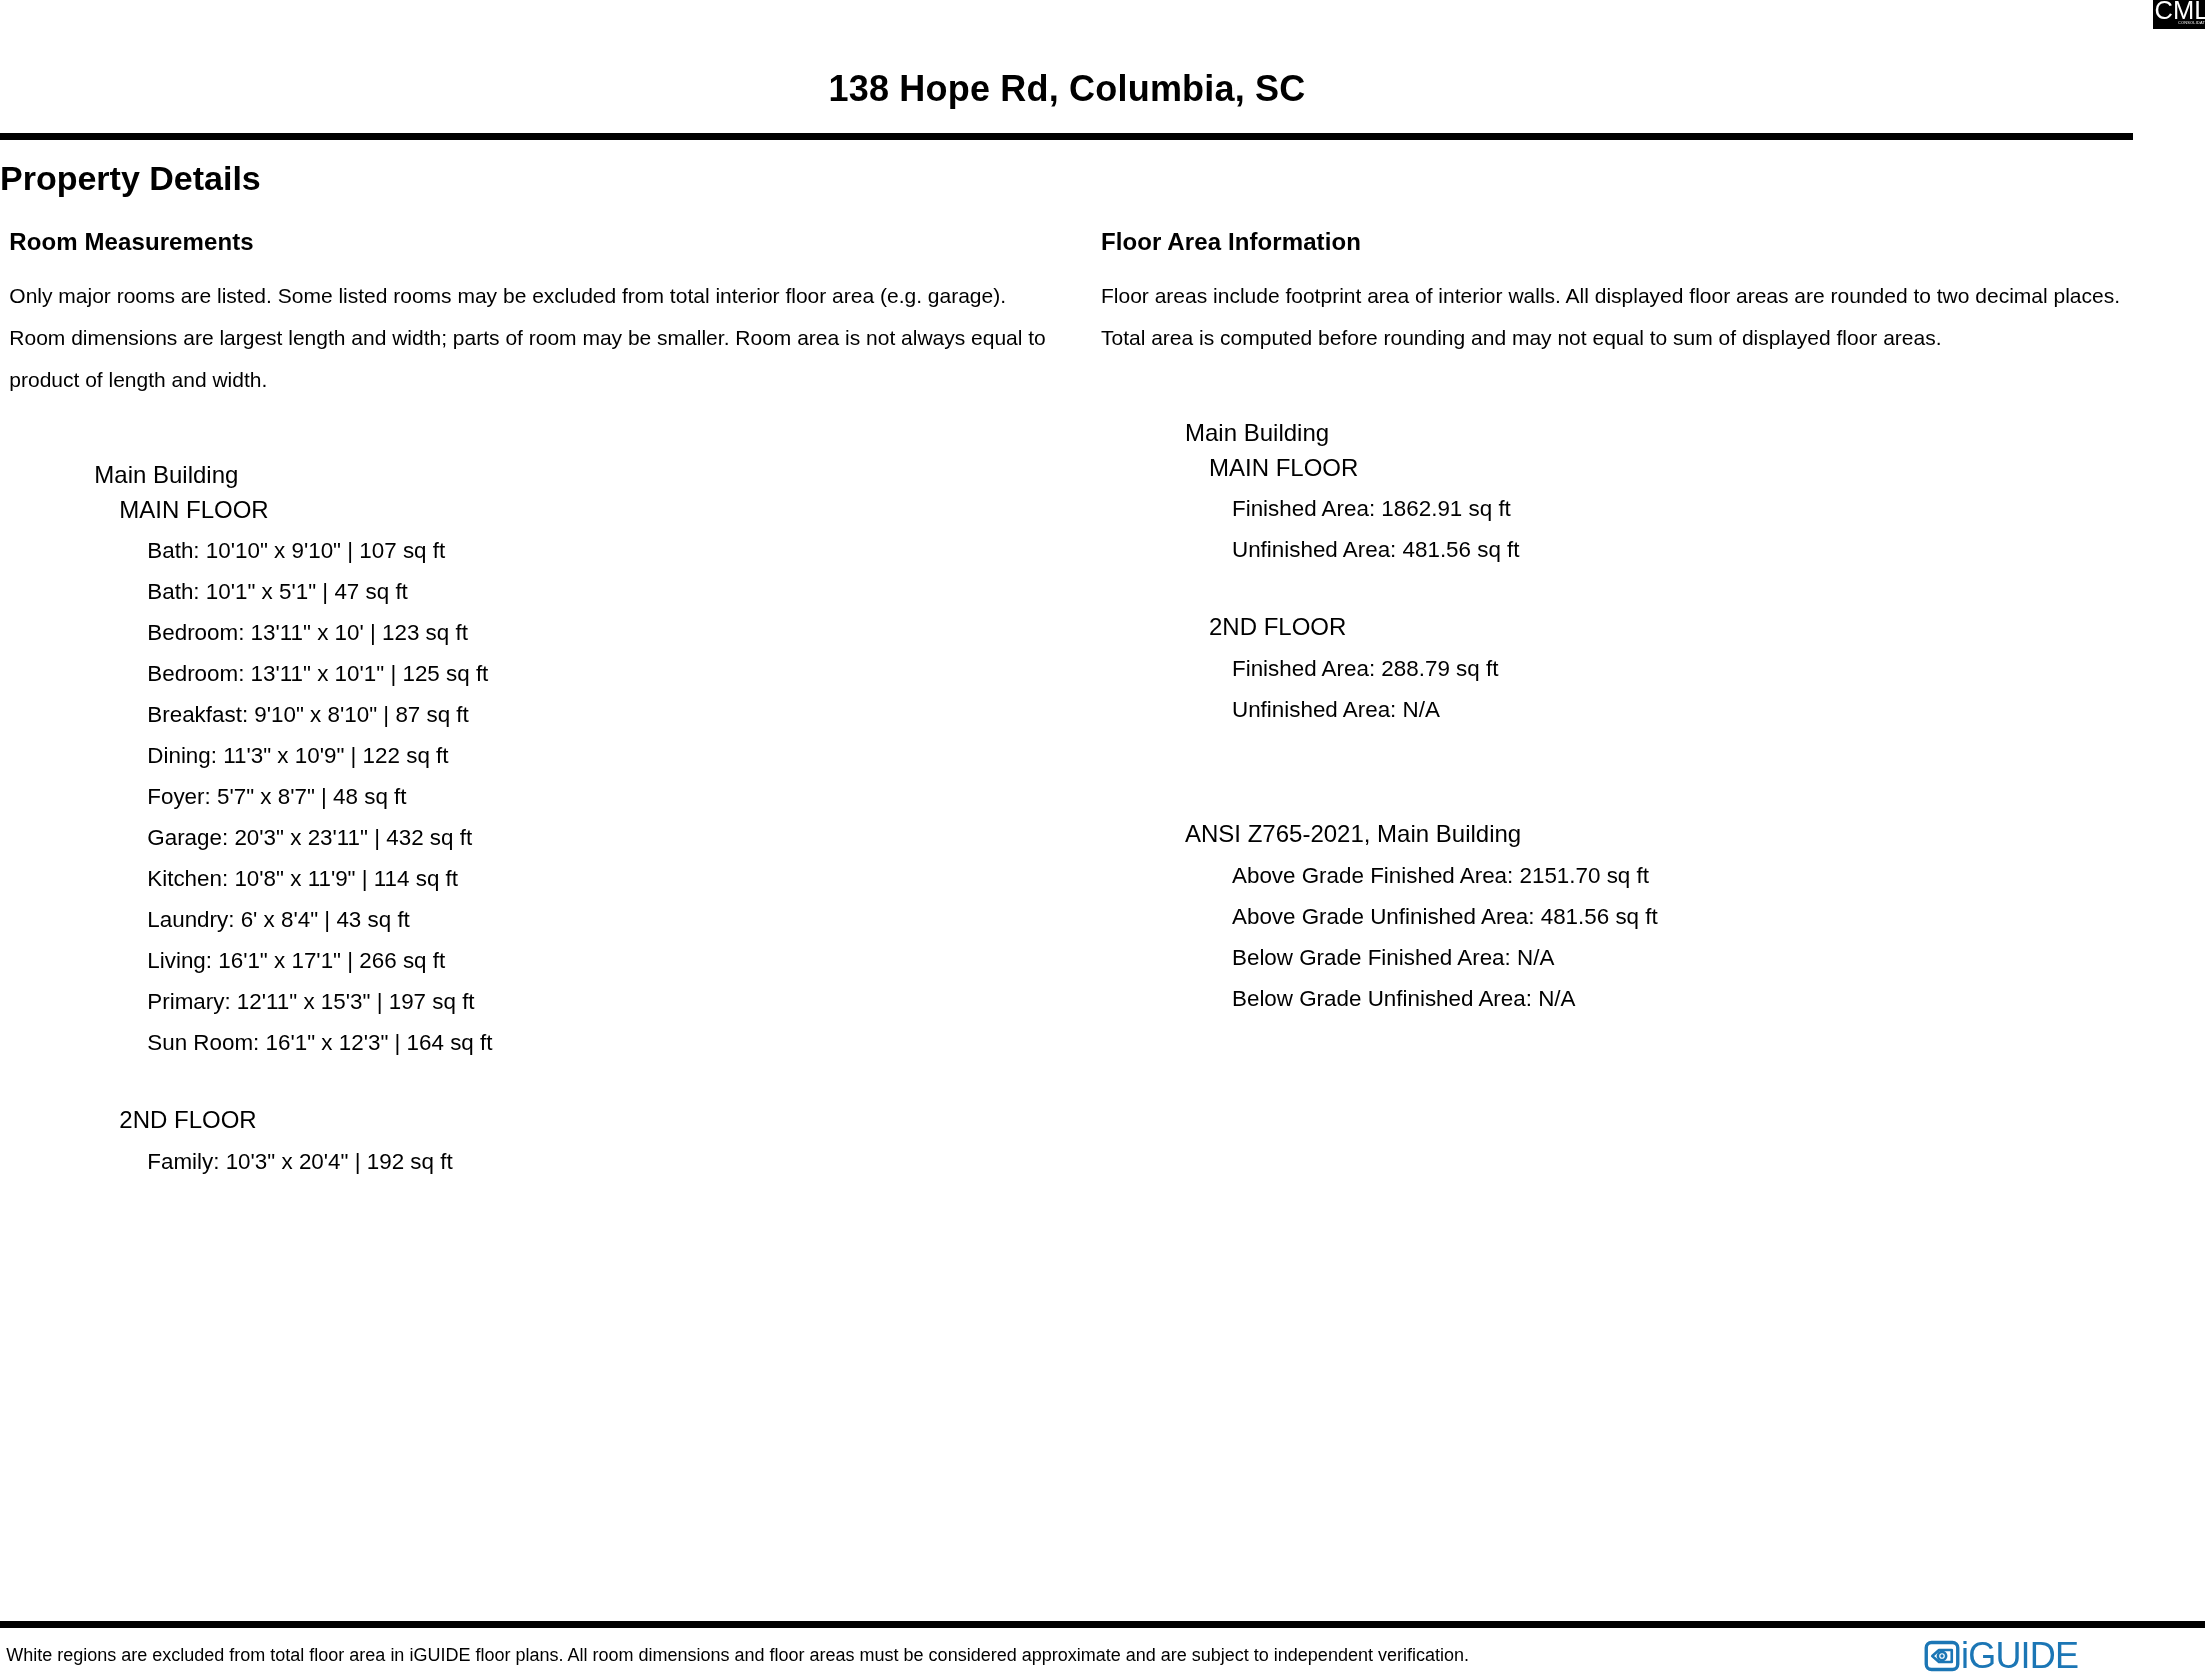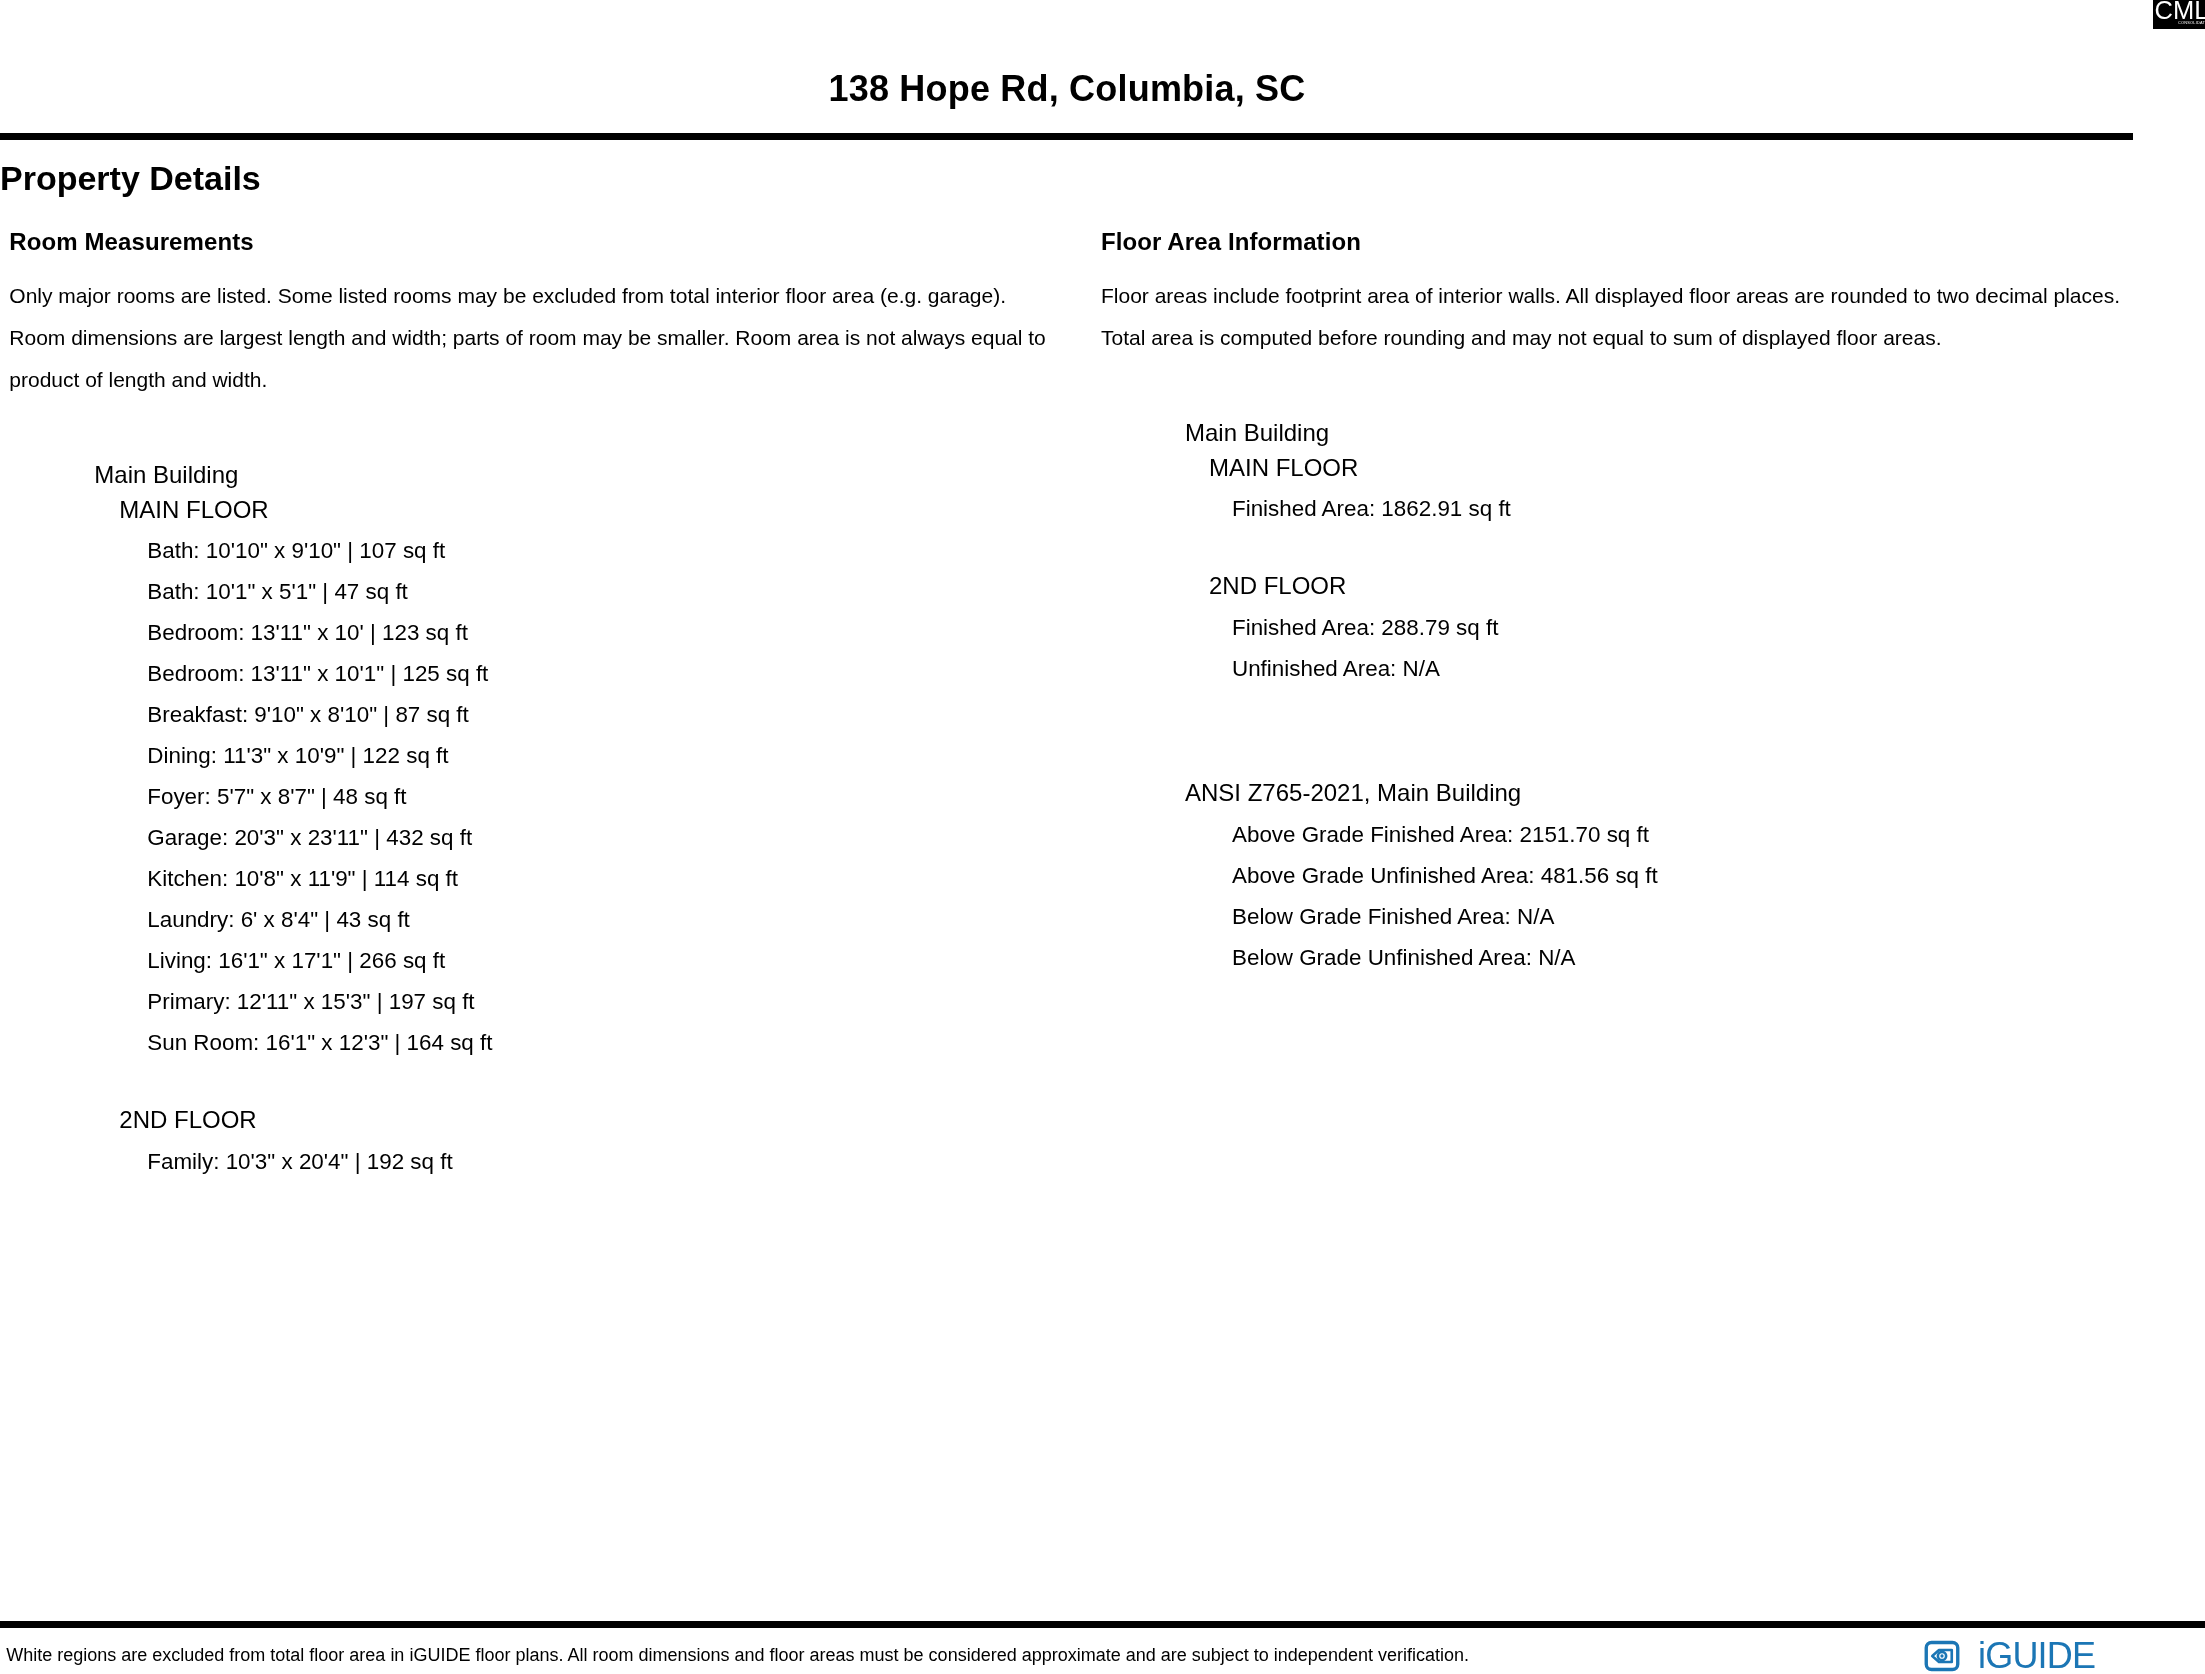--- a/index.html
+++ b/index.html
@@ -151,21 +151,21 @@
     line-height: 23px;
     white-space: nowrap;
   }
   .iguide-logo {
     position: absolute;
     top: 1636px;
     left: 1924px;
     height: 39px;
     display: flex;
     align-items: center;
-    gap: 18px;
+    gap: 1px;
     color: #1B76B5;
   }
   .iguide-logo .ig-mark {
     width: 36px;
     height: 36px;
     flex: 0 0 auto;
   }
   .iguide-logo .ig-word {
     font-size: 36px;
     font-weight: normal;
@@ -224,20 +224,21 @@
   <div class="col col-right">
     <div class="section-heading">Floor Area Information</div>
     <p class="section-note">Floor areas include footprint area of interior walls. All displayed floor areas are rounded to two decimal places. Total area is computed before rounding and may not equal to sum of displayed floor areas.</p>
 
     <div class="tree">
       <div class="tree-building">Main Building</div>
 
       <div class="floor-group">
         <div class="tree-floor">MAIN FLOOR</div>
         <div class="tree-item">Finished Area: 1862.91 sq ft</div>
+        <div class="tree-item">Unfinished Area: 481.56 sq ft</div>
       </div>
 
       <div class="floor-gap"></div>
 
       <div class="floor-group">
         <div class="tree-floor">2ND FLOOR</div>
         <div class="tree-item">Finished Area: 288.79 sq ft</div>
         <div class="tree-item">Unfinished Area: N/A</div>
       </div>
 

